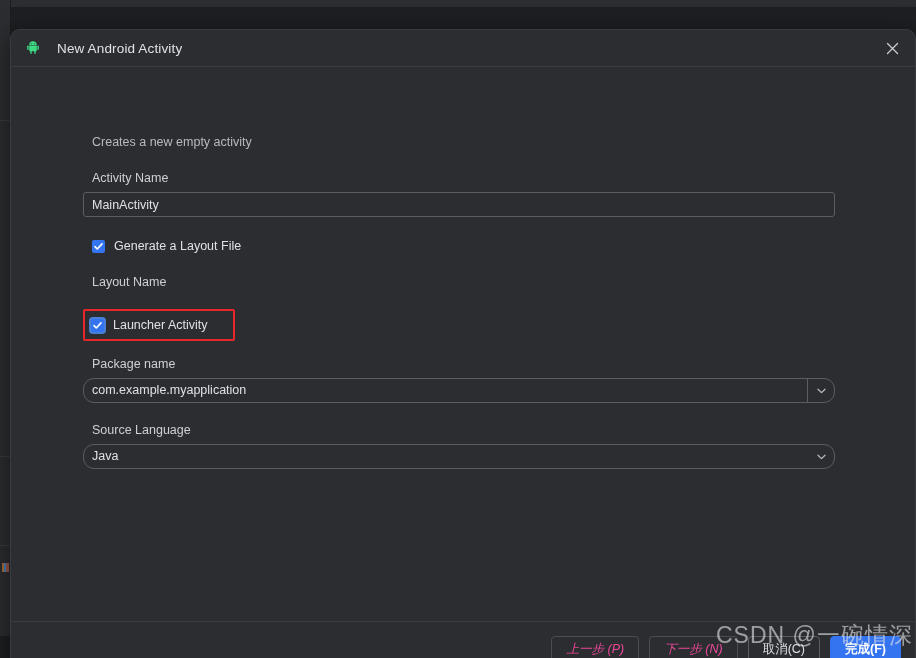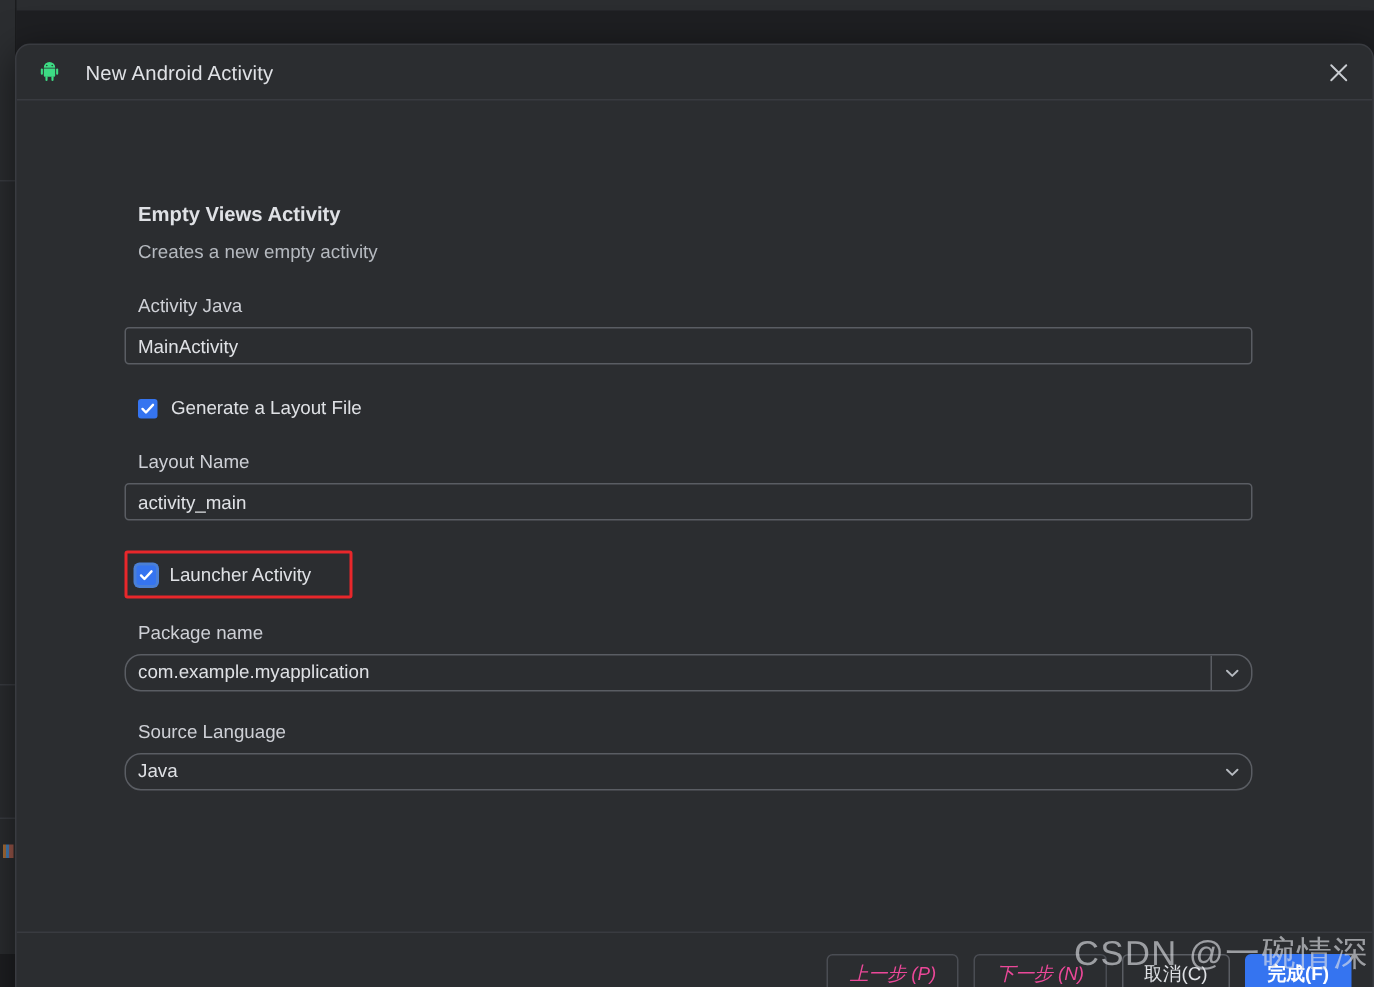--- a/index.html
+++ b/index.html
@@ -326,40 +326,38 @@
     <div id="close-button">
       <svg width="13" height="13" viewBox="0 0 13 13">
         <path d="M1.5 1.5 L11.5 11.5 M11.5 1.5 L1.5 11.5" stroke="#c9ccd1" stroke-width="1.3" stroke-linecap="round"></path>
       </svg>
     </div>
   </div>
 
   <div id="dialog-body">
     <div id="form">
 
-      <div id="template-title">Empty Views Activity</div>
       <div id="template-subtitle">Creates a new empty activity</div>
 
       <div class="field-block">
-        <div class="field-label">Activity Java</div>
+        <div class="field-label">Activity Name</div>
         <input class="text-input" type="text" value="MainActivity" style="">
       </div>
 
       <div class="checkbox-row">
         <span class="cb">
           <svg width="11" height="11" viewBox="0 0 11 11">
             <path d="M2 5.6 L4.3 8 L9 2.9" stroke="#ffffff" stroke-width="1.6" fill="none" stroke-linecap="round" stroke-linejoin="round"></path>
           </svg>
         </span>
         <span class="cb-label">Generate a Layout File</span>
       </div>
 
       <div class="field-block">
         <div class="field-label">Layout Name</div>
-        <input class="text-input" type="text" value="activity_main" style="">
       </div>
 
       <div class="checkbox-row highlighted">
         <span class="cb focused">
           <svg width="11" height="11" viewBox="0 0 11 11">
             <path d="M2 5.6 L4.3 8 L9 2.9" stroke="#ffffff" stroke-width="1.6" fill="none" stroke-linecap="round" stroke-linejoin="round"></path>
           </svg>
         </span>
         <span class="cb-label">Launcher Activity</span>
       </div>

